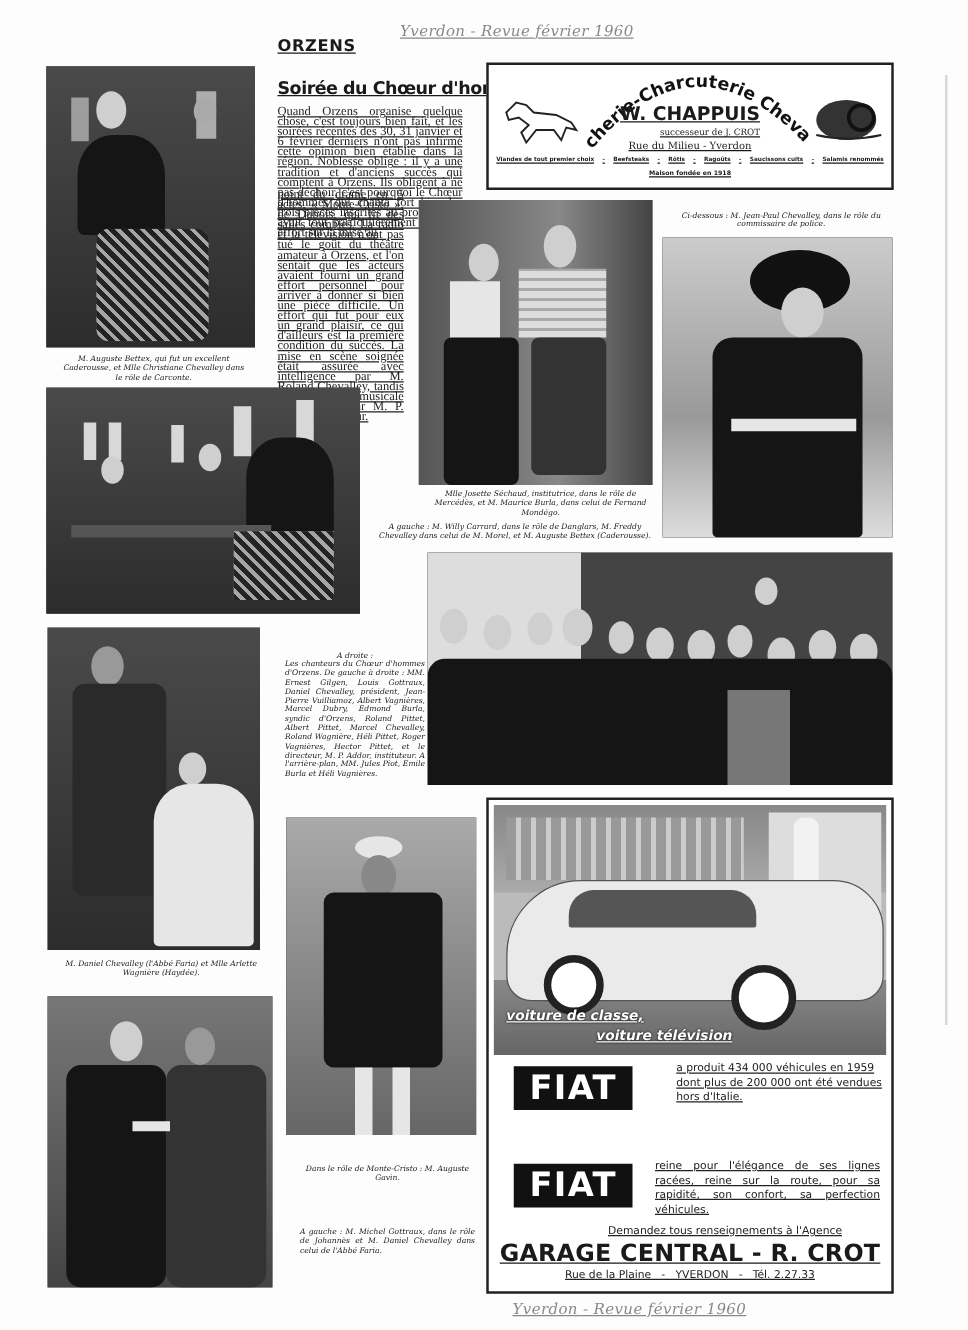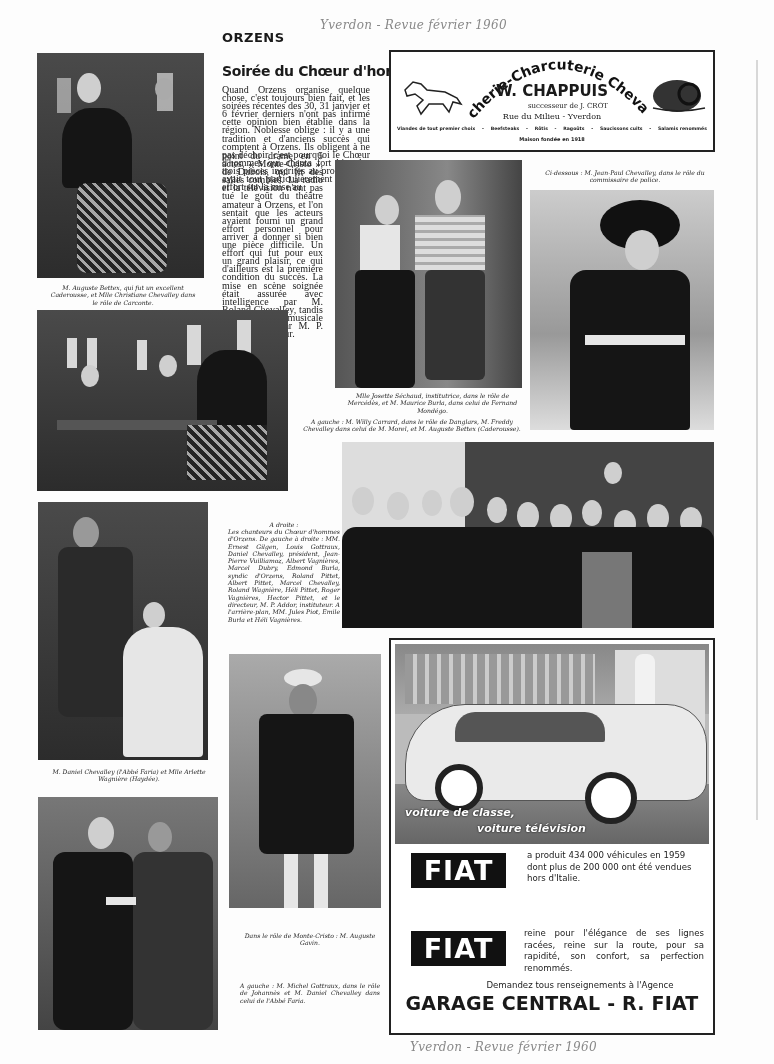--- a/index.html
+++ b/index.html
@@ -1,17 +1,17 @@
 <!DOCTYPE html>
 <html><head>
 <meta charset="utf-8">
 <style>
   html,body{margin:0;padding:0;}
   body{width:774px;height:1064px;background:#fdfdfd;position:relative;overflow:hidden;font-family:"DejaVu Serif",serif;color:#1a1a1a;}
-  .abs{position:absolute;}
+  .abs{position:absolute;text-decoration:underline;}
   .hand{font-family:"DejaVu Serif",serif;font-style:italic;color:#888;font-size:11px;letter-spacing:0.3px;}
   .photo{position:absolute;background:#3a3a3a;overflow:hidden;}
   .photo .wall{position:absolute;inset:0;background:linear-gradient(180deg,#4a4a4a 0%,#2c2c2c 100%);}
   .photo .win{position:absolute;background:#d8d8d8;}
   .photo .fig{position:absolute;background:#151515;border-radius:40% 40% 8% 8%;}
   .photo .face{position:absolute;background:#cfcfcf;border-radius:50%;}
   .photo .plaid{position:absolute;background:repeating-linear-gradient(45deg,#222 0 4px,#bbb 4px 7px),#888;opacity:.85;}
   .photo .light{position:absolute;background:#e6e6e6;}
   .cap{position:absolute;font-family:"DejaVu Serif",serif;font-style:italic;font-size:6.1px;line-height:7.3px;text-align:center;color:#222;}
   .cap.left{text-align:justify;}
@@ -174,23 +174,24 @@
     <div class="light" style="left:0;top:140px;width:314px;height:60px;background:linear-gradient(180deg,#888,#666)"></div>
     <div class="light" style="left:10px;top:60px;width:300px;height:95px;background:#eaeaea;border-radius:60px 40px 20px 20px;border:1px solid #555;"></div>
     <div class="light" style="left:60px;top:68px;width:150px;height:30px;background:#555;border-radius:20px 20px 2px 2px;"></div>
     <div class="light" style="left:40px;top:120px;width:36px;height:36px;border-radius:50%;background:#fff;border:6px solid #222;"></div>
     <div class="light" style="left:190px;top:128px;width:40px;height:40px;border-radius:50%;background:#fff;border:6px solid #222;"></div>
     <div class="abs" style="left:10px;top:162px;font-family:'DejaVu Sans',sans-serif;font-style:italic;font-weight:bold;font-size:11px;color:#fff;text-shadow:0 0 2px #000;">voiture de classe,</div>
     <div class="abs" style="left:82px;top:178px;font-family:'DejaVu Sans',sans-serif;font-style:italic;font-weight:bold;font-size:11px;color:#fff;text-shadow:0 0 2px #000;">voiture télévision</div>
   </div>
 
   <div class="fiatlogo" style="left:20px;top:213px;width:95px;height:35px;">FIAT</div>
-  <div class="abs fiat-text" style="left:136px;top:210px;width:180px;">a produit 434 000 véhicules en 1959 dont plus de 200 000 ont été vendues hors d'Italie.</div>
+  <div class="abs fiat-text" style="left:150px;top:210px;width:180px;">a produit 434 000 véhicules en 1959 dont plus de 200 000 ont été vendues hors d'Italie.</div>
 
 
   <div class="fiatlogo" style="left:20px;top:291px;width:95px;height:35px;">FIAT</div>
-  <div class="abs fiat-text" style="left:133px;top:288px;width:180px;text-align:justify;">reine pour l'élégance de ses lignes racées, reine sur la route, pour sa rapidité, son confort, sa perfection renommés.</div>
+  <div class="abs fiat-text" style="left:133px;top:288px;width:180px;text-align:justify;">reine pour l'élégance de ses lignes racées, reine sur la route, pour sa rapidité, son confort, sa perfection véhicules.</div>
 
   <div class="abs fiat-text" style="left:0;top:340px;width:378px;text-align:center;">Demandez tous renseignements à l'Agence</div>
-  <div class="abs garage" style="left:0;top:352px;width:322px;text-align:center;">GARAGE CENTRAL - R. FIAT</div>
+  <div class="abs garage" style="left:0;top:352px;width:322px;text-align:center;">GARAGE CENTRAL - R. CROT</div>
+  <div class="abs fiat-text" style="left:0;top:375px;width:322px;text-align:center;white-space:pre;">Rue de la Plaine   -   YVERDON   -   Tél. 2.27.33</div>
 </div>
 
 <div class="abs" style="left:756px;top:60px;width:2px;height:760px;background:#d8d8d8;"></div>
 
 </body></html>

